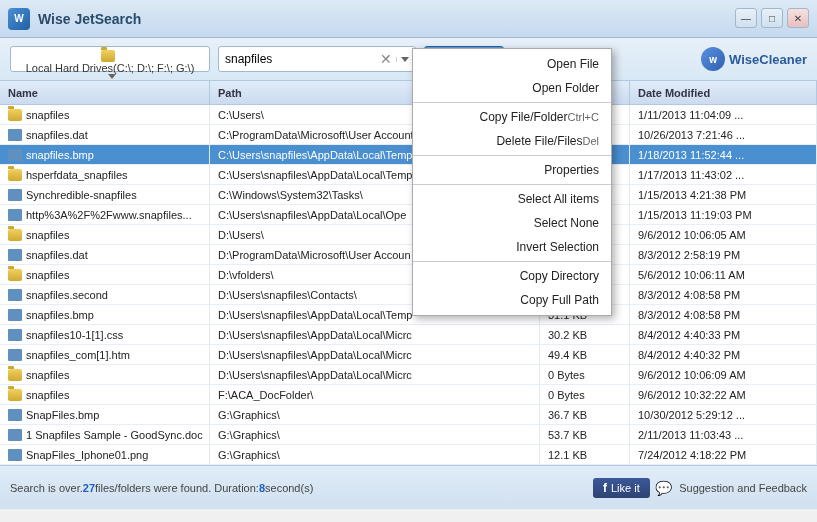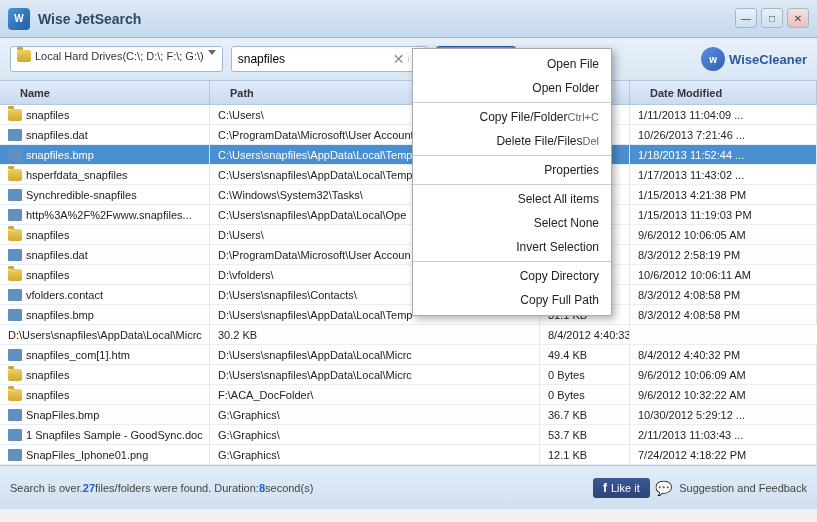--- a/index.html
+++ b/index.html
@@ -44,28 +44,29 @@
     
     .toolbar {
       background: linear-gradient(to bottom, #e8f0f8, #d8e8f5);
       padding: 8px 10px;
       display: flex;
       align-items: center;
       gap: 8px;
       border-bottom: 1px solid #b0c8e0;
     }
     .drive-selector {
-      display: flex; 
+      display: flex; align-items: center;
       background: white;
       border: 1px solid #a0b8d0;
       border-radius: 3px;
       padding: 3px 6px;
       height: 26px;
       min-width: 200px;
       cursor: pointer;
+      flex-direction: column;
     }
     .drive-selector span { flex: 1; font-size: 11px; color: #333; }
     .drive-selector .arrow {
       border-left: 4px solid transparent;
       border-right: 4px solid transparent;
       border-top: 5px solid #666;
       margin-left: 4px;
     }
     .search-input-container {
       display: flex; align-items: center;
@@ -124,21 +125,21 @@
     
     .column-headers {
       display: grid;
       grid-template-columns: 210px 330px 90px 1fr;
       background: linear-gradient(to bottom, #e0ecf8, #ccdaf0);
       border-bottom: 1px solid #b0c8e0;
       padding: 0;
       height: 24px;
     }
     .col-header {
-      padding: 4px 20px;
+      padding: 4px 8px;
       font-size: 11px; font-weight: 600; color: #334;
       border-right: 1px solid #b0c8e0;
       display: flex; align-items: center;
     }
 
     
     .file-list-container {
       height: 360px;
       overflow-y: auto;
       position: relative;
@@ -368,41 +369,45 @@
     <div class="file-cell">0 Bytes</div>
     <div class="file-cell">8/3/2012 2:58:19 PM</div>
   </div>
     <div class="file-row">
     <div class="file-cell">
         <div class="file-icon folder"></div>
         <span>snapfiles</span>
       </div>
     <div class="file-cell">D:\vfolders\</div>
     <div class="file-cell">0 Bytes</div>
-    <div class="file-cell">10/6/2012 10:06:11 AM</div>
-  </div>
-    <div class="file-row">
-    <div class="file-cell">
-        <div class="file-icon "></div>
-        <span>vfolders.contact</span>
+    <div class="file-cell">5/6/2012 10:06:11 AM</div>
+  </div>
+    <div class="file-row">
+    <div class="file-cell">
+        <div class="file-icon "></div>
+        <span>snapfiles.second</span>
       </div>
     <div class="file-cell">D:\Users\snapfiles\Contacts\</div>
     <div class="file-cell">3.6 KB</div>
     <div class="file-cell">8/3/2012 4:08:58 PM</div>
   </div>
     <div class="file-row">
     <div class="file-cell">
         <div class="file-icon "></div>
         <span>snapfiles.bmp</span>
       </div>
     <div class="file-cell">D:\Users\snapfiles\AppData\Local\Temp</div>
     <div class="file-cell">31.1 KB</div>
     <div class="file-cell">8/3/2012 4:08:58 PM</div>
   </div>
     <div class="file-row">
+    <div class="file-cell">
+        <div class="file-icon "></div>
+        <span>snapfiles10-1[1].css</span>
+      </div>
     <div class="file-cell">D:\Users\snapfiles\AppData\Local\Micrc</div>
     <div class="file-cell">30.2 KB</div>
     <div class="file-cell">8/4/2012 4:40:33 PM</div>
   </div>
     <div class="file-row">
     <div class="file-cell">
         <div class="file-icon "></div>
         <span>snapfiles_com[1].htm</span>
       </div>
     <div class="file-cell">D:\Users\snapfiles\AppData\Local\Micrc</div>

